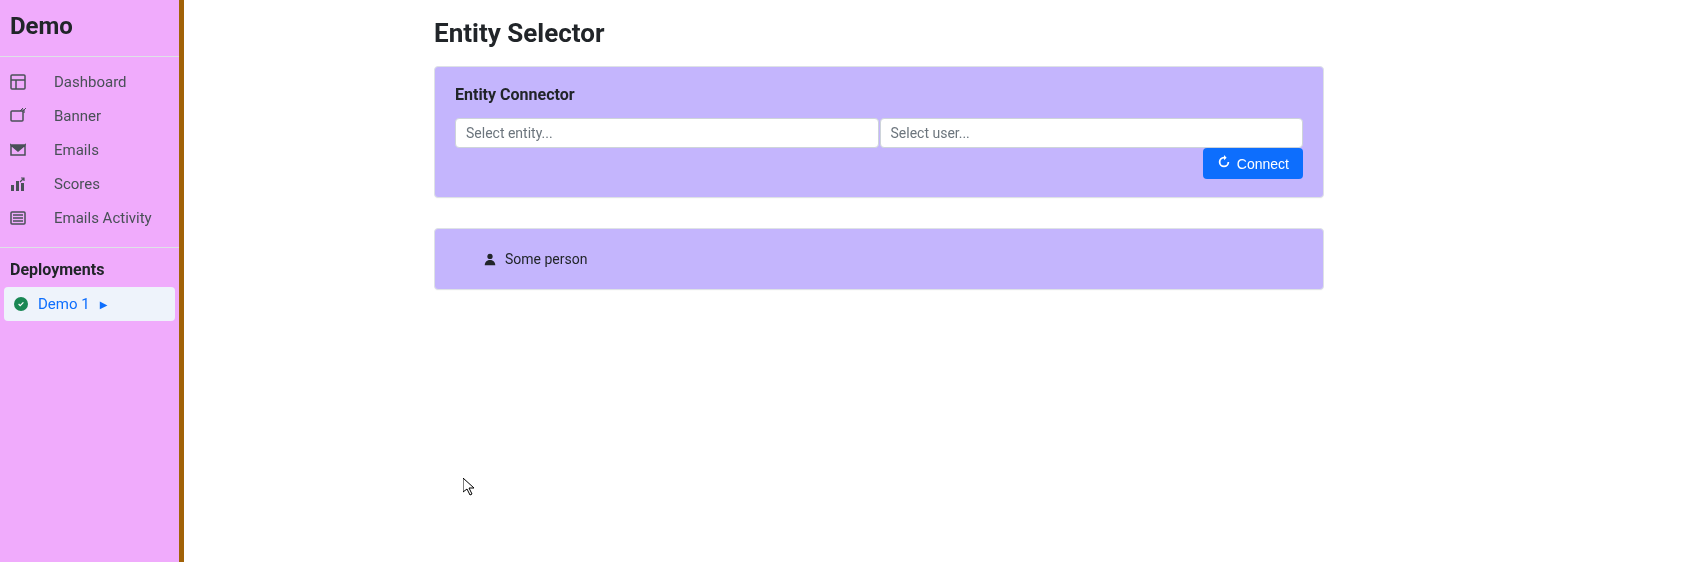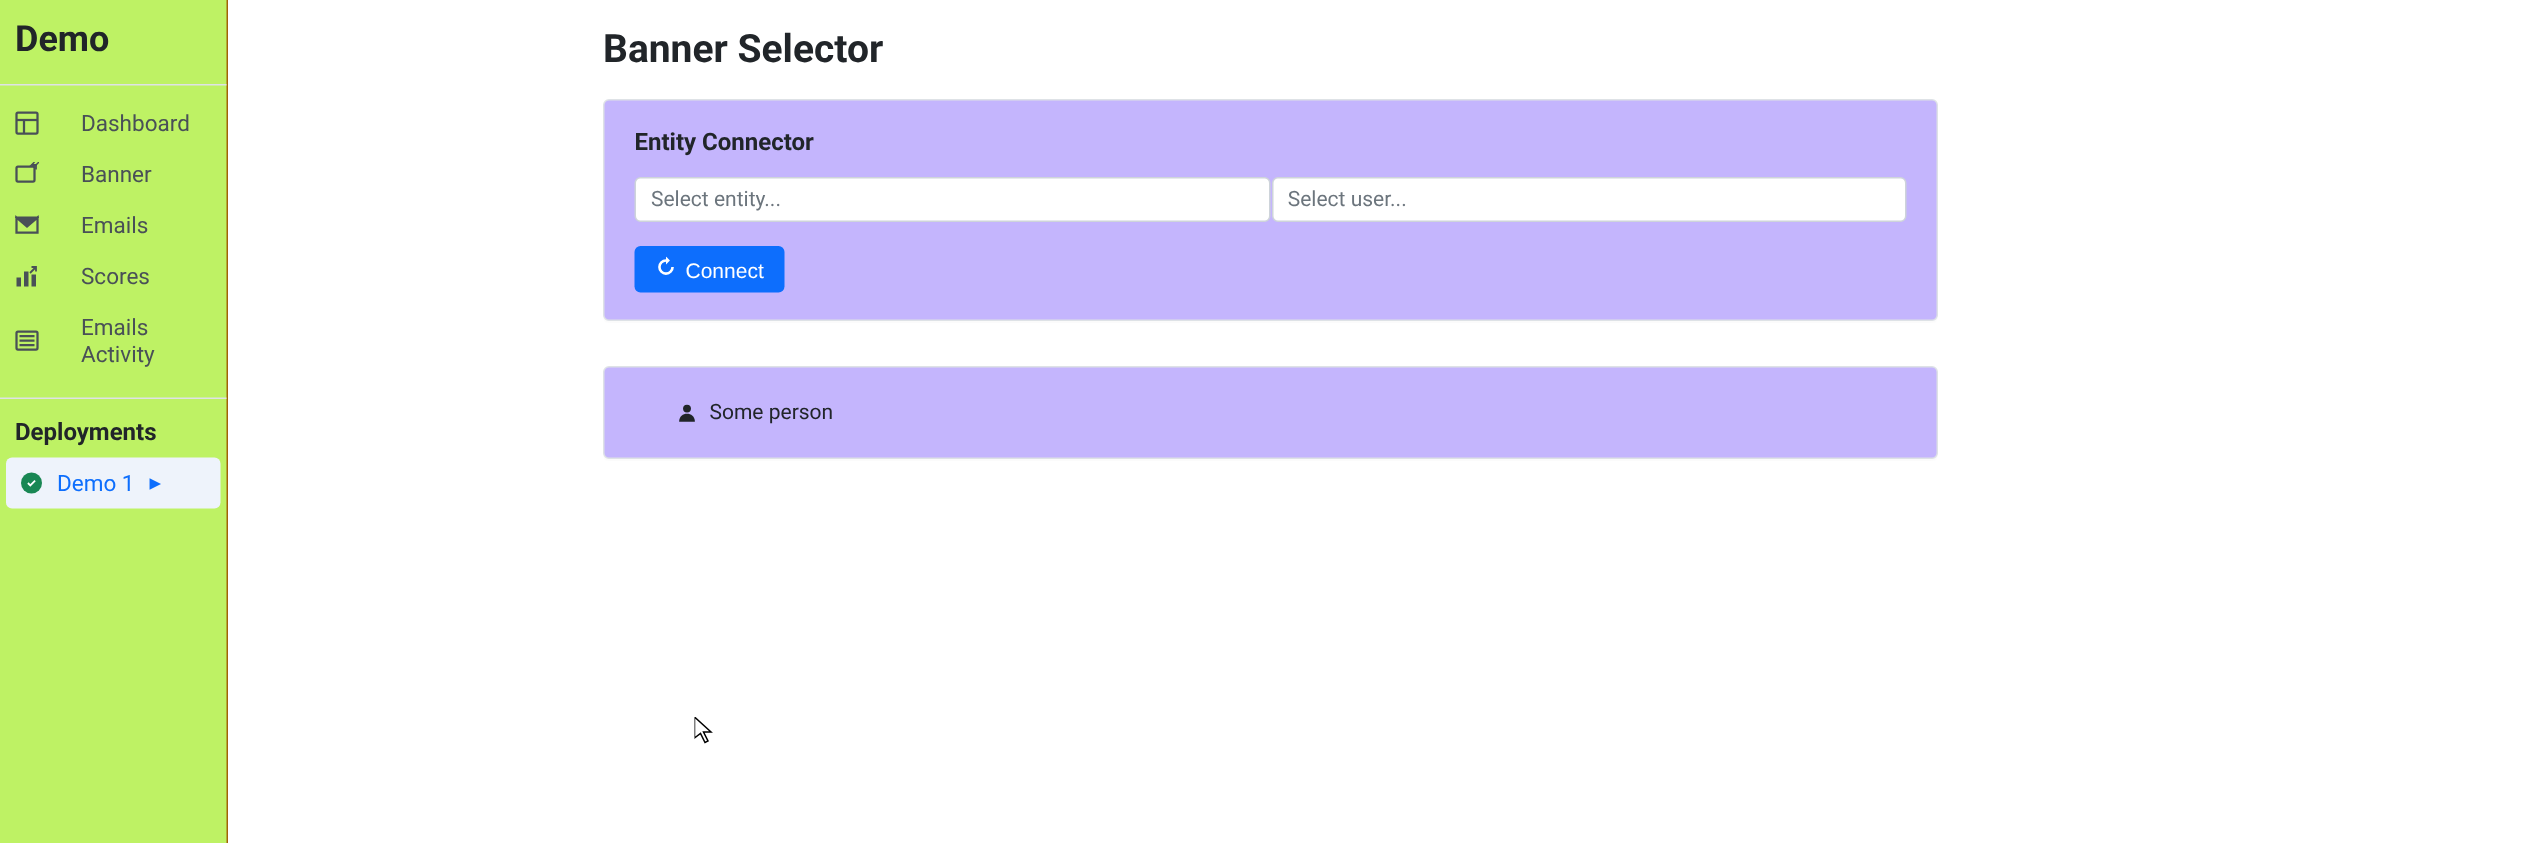--- a/index.html
+++ b/index.html
@@ -10,23 +10,23 @@
     body {
       font-family: -apple-system, BlinkMacSystemFont, "Segoe UI", Roboto, "Helvetica Neue", Arial, sans-serif;
       display: flex;
       background: #fff;
       color: #212529;
       height: 562px;
       width: 1694px;
       overflow: hidden;
     }
     .sidebar {
-      width: 152px;
-      border-right: 1px solid #a16207;
-      background: #bef264;
+      width: 184px;
+      border-right: 5px solid #a16207;
+      background: #f0abfc;
       flex-shrink: 0;
     }
     .sidebar-brand {
       padding: 12px 10px 16px 10px;
       font-size: 24px;
       font-weight: 700;
       border-bottom: 1px solid #dee2e6;
     }
     .sidebar-nav {
       padding: 8px 0;
@@ -116,35 +116,34 @@
       padding: 18px 20px;
     }
     .card-title {
       font-size: 16px;
       font-weight: 700;
       margin-bottom: 14px;
     }
     .input-row {
       display: flex;
       gap: 1px;
-      margin-bottom: 16px;
     }
     .select-input {
       flex: 1;
       padding: 6px 10px;
       border: 1px solid #ced4da;
       border-radius: 4px;
       font-size: 14px;
       color: #6c757d;
       background: #fff;
       cursor: pointer;
     }
     .btn-row {
       display: flex;
-      justify-content: flex-start;
+      justify-content: flex-end;
     }
     .btn-primary {
       background: #0d6efd;
       color: #fff;
       border: none;
       padding: 7px 14px;
       border-radius: 4px;
       font-size: 14px;
       cursor: pointer;
       display: inline-flex;
@@ -237,21 +236,21 @@
           </svg>
       </span>
       <span>Demo 1</span>
     </span>
     <span class="chevron">▶</span>
   </div>
 </aside>
 
 <main class="main">
   <div class="content-wrap">
-    <h1 class="page-title">Banner Selector</h1>
+    <h1 class="page-title">Entity Selector</h1>
 
     <div class="card">
       <div class="card-body">
         <div class="card-title">Entity Connector</div>
         <div class="input-row">
           <div class="select-input">Select entity...</div>
           <div class="select-input">Select user...</div>
         </div>
         <div class="btn-row">
           <button class="btn-primary">

